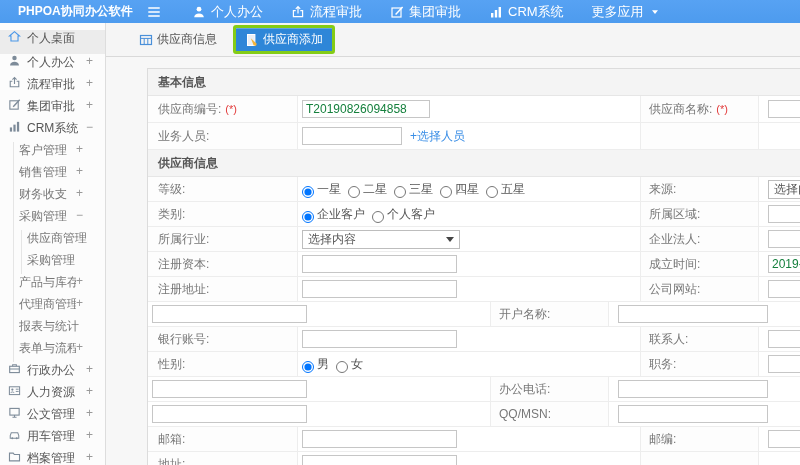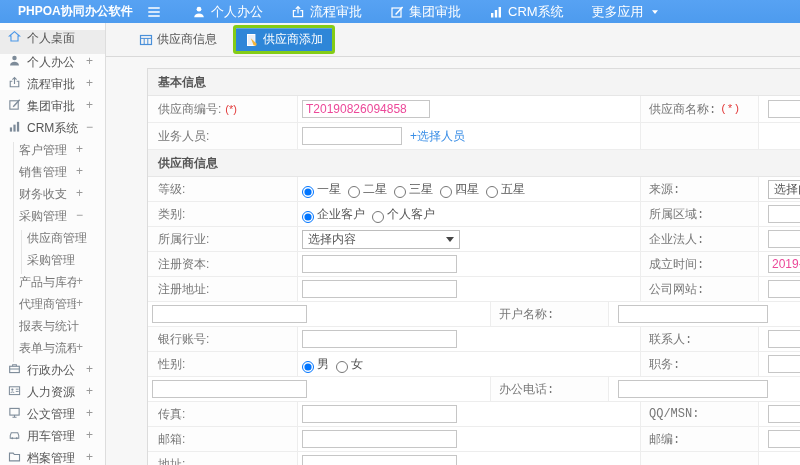--- a/index.html
+++ b/index.html
@@ -42,25 +42,25 @@
   .tab.active { background:#2e86d8; border:3px solid #84cc16; border-radius:3px; color:#fff; padding:3px 9px; box-shadow:inset 0 1px 0 rgba(255,255,255,.25); }
 
   
   .content { flex:1; padding:11px 0 0 41px; overflow:hidden; background:#f7f7f7; }
   .form-panel { width:892px; background:#fff; border:1px solid #dcdcdc; }
   .sec-title { height:27px; background:#f4f4f4; display:flex; align-items:center; padding-left:10px; color:#555; font-weight:bold; border-bottom:1px solid #e6e6e6; }
   .form-row { display:flex; height:25px; border-bottom:1px solid #ededed; }
   .sec-basic .form-row { height:27px; }
   .lcell { width:150px; background:#fdfdfd; border-right:1px solid #ededed; display:flex; align-items:center; padding-left:10px; color:#777; flex:none; white-space:nowrap; }
   .fcell { width:343px; border-right:1px solid #ededed; display:flex; align-items:center; padding-left:4px; flex:none; overflow:hidden; }
-  .lcell2 { width:118px; background:#fdfdfd; border-right:1px solid #ededed; display:flex; align-items:center; padding-left:8px; color:#777; flex:none; white-space:nowrap;font-family:Liberation Mono, monospace; }
+  .lcell2 { width:118px; background:#fdfdfd; border-right:1px solid #ededed; display:flex; align-items:center; padding-left:8px; color:#777; flex:none; white-space:nowrap; }
   .fcell2 { flex:1; display:flex; align-items:center; padding-left:9px; overflow:hidden; }
   .req { color:#e23b3b; margin-left:4px; font-size:11px; }
 
-  .f-input { height:18px; border:1px solid #c6c6c6; font-size:12px; padding:0 3px; font-family:inherit; color:#ec4899; background:#fff; flex:none; }
+  .f-input { height:18px; border:1px solid #c6c6c6; font-size:12px; padding:0 3px; font-family:inherit; color:#15803d; background:#fff; flex:none; }
   .f-select { height:19px; border:1px solid #bdbdbd; background:#fff; display:flex; align-items:center; justify-content:space-between; padding:0 5px; color:#555; cursor:pointer; flex:none; }
   .sel-caret { width:0; height:0; border-left:4px solid transparent; border-right:4px solid transparent; border-top:5px solid #444; margin-left:6px; }
   .radio-opt { display:inline-flex; align-items:flex-end; margin-right:7px; color:#555; cursor:pointer; white-space:nowrap; }
   .radio-opt input { width:12px; height:12px; margin:0 3px 0 0; }
   .f-link { color:#3a8ee6; text-decoration:none; margin-left:8px; white-space:nowrap; cursor:pointer; }
 </style>
 </head>
 <body>
 
 <div class="app">
@@ -473,23 +473,20 @@
                   <input class="f-input" type="text" value="" style="width: 155px;">
                 </div>
                 <div class="lcell2">
                   <span>办公电话:</span>
                 </div>
                 <div class="fcell2">
                   <input class="f-input" type="text" value="" style="width: 150px;">
                 </div>
               </div>
               <div class="form-row">
-                <div class="lcell">
-                  <span>传真:</span>
-                </div>
                 <div class="fcell">
                   <input class="f-input" type="text" value="" style="width: 155px;">
                 </div>
                 <div class="lcell2">
                   <span>QQ/MSN:</span>
                 </div>
                 <div class="fcell2">
                   <input class="f-input" type="text" value="" style="width: 150px;">
                 </div>
               </div>

